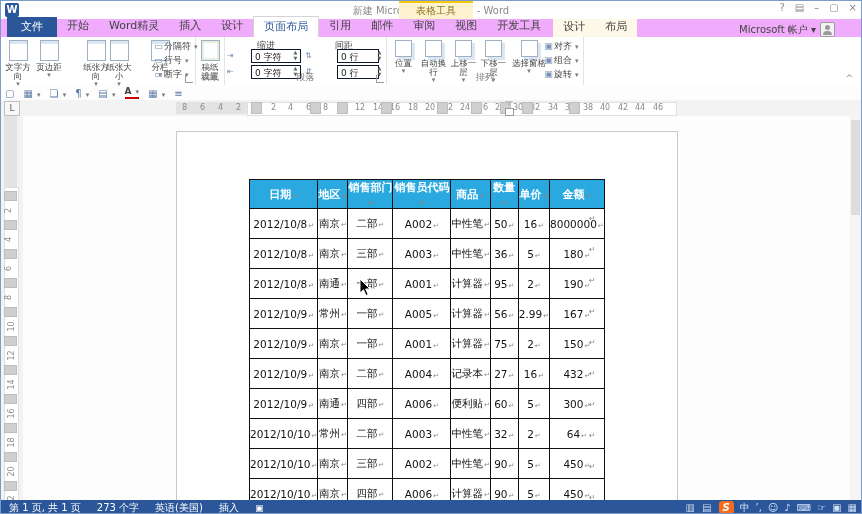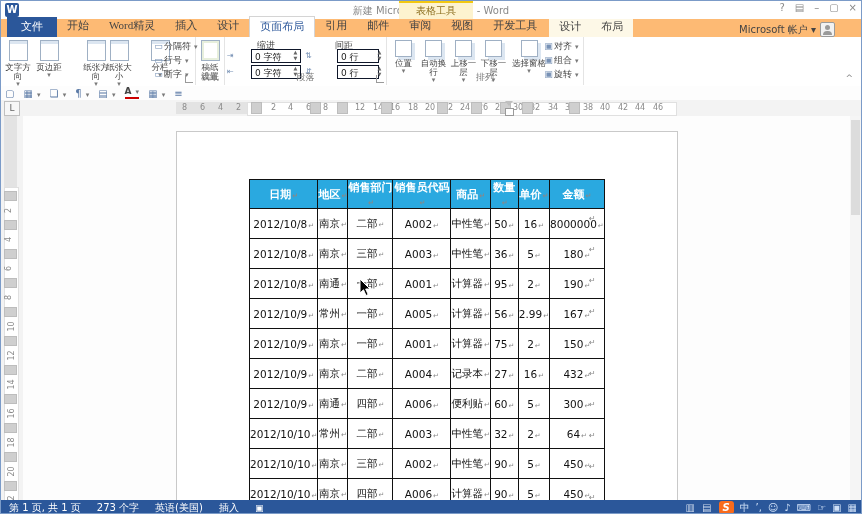--- a/index.html
+++ b/index.html
@@ -9,21 +9,21 @@
   
   #titlebar{position:absolute;left:0;top:0;width:100%;height:18px;background:#fff;}
   #appicon{position:absolute;left:4px;top:2px;width:14px;height:14px;background:#2b579a;color:#fff;
            font-size:10px;font-weight:bold;text-align:center;line-height:14px;border-radius:2px;}
   #title{position:absolute;left:0;right:0;top:3px;text-align:center;color:#8a8a8a;font-size:10px;}
   #ctxhdr{position:absolute;left:398px;top:0;width:74px;height:18px;background:#fdf3cf;border-top:2px solid #f2c811;
           box-sizing:border-box;color:#8a6d1d;font-size:10px;text-align:center;line-height:15px;}
   #wincontrols{position:absolute;right:4px;top:1px;display:flex;gap:10px;color:#8a8a8a;font-size:10px;}
   #wincontrols span{cursor:default;}
   
-  #tabrow{position:absolute;left:0;top:18px;width:100%;height:18px;background:#fdba74;display:flex;align-items:flex-end;font-family:Liberation Serif, serif;}
+  #tabrow{position:absolute;left:0;top:18px;width:100%;height:18px;background:#f0abfc;display:flex;align-items:flex-end;}
   .tab{padding:2px 10px 3px 10px;font-size:11px;color:#444;white-space:nowrap;}
   #tab-file{background:#2b579a;color:#fff;padding:2px 14px 3px 14px;margin-left:6px;}
   .tab.active{color:#2b579a;background:#fff;border:1px solid #d4d4d4;border-bottom:none;}
   #tabs-contextual{display:flex;background:#fdf8e7;height:100%;align-items:flex-end;margin-left:2px;}
   #account{position:absolute;right:26px;top:21px;font-size:10px;color:#444;display:flex;align-items:center;gap:4px;}
   #avatar{width:13px;height:13px;border:1px solid #9a9a9a;border-radius:2px;position:relative;background:#f2f2f2;}
   #avatar:before{content:"";position:absolute;left:3.5px;top:2px;width:5px;height:5px;border-radius:50%;background:#9a9a9a;}
   #avatar:after{content:"";position:absolute;left:1.5px;top:7.5px;width:9px;height:4px;border-radius:4px 4px 0 0;background:#9a9a9a;}
   
   #ribbon{position:absolute;left:0;top:36px;width:100%;height:49px;background:#fff;border-bottom:1px solid #d5d5d5;}

